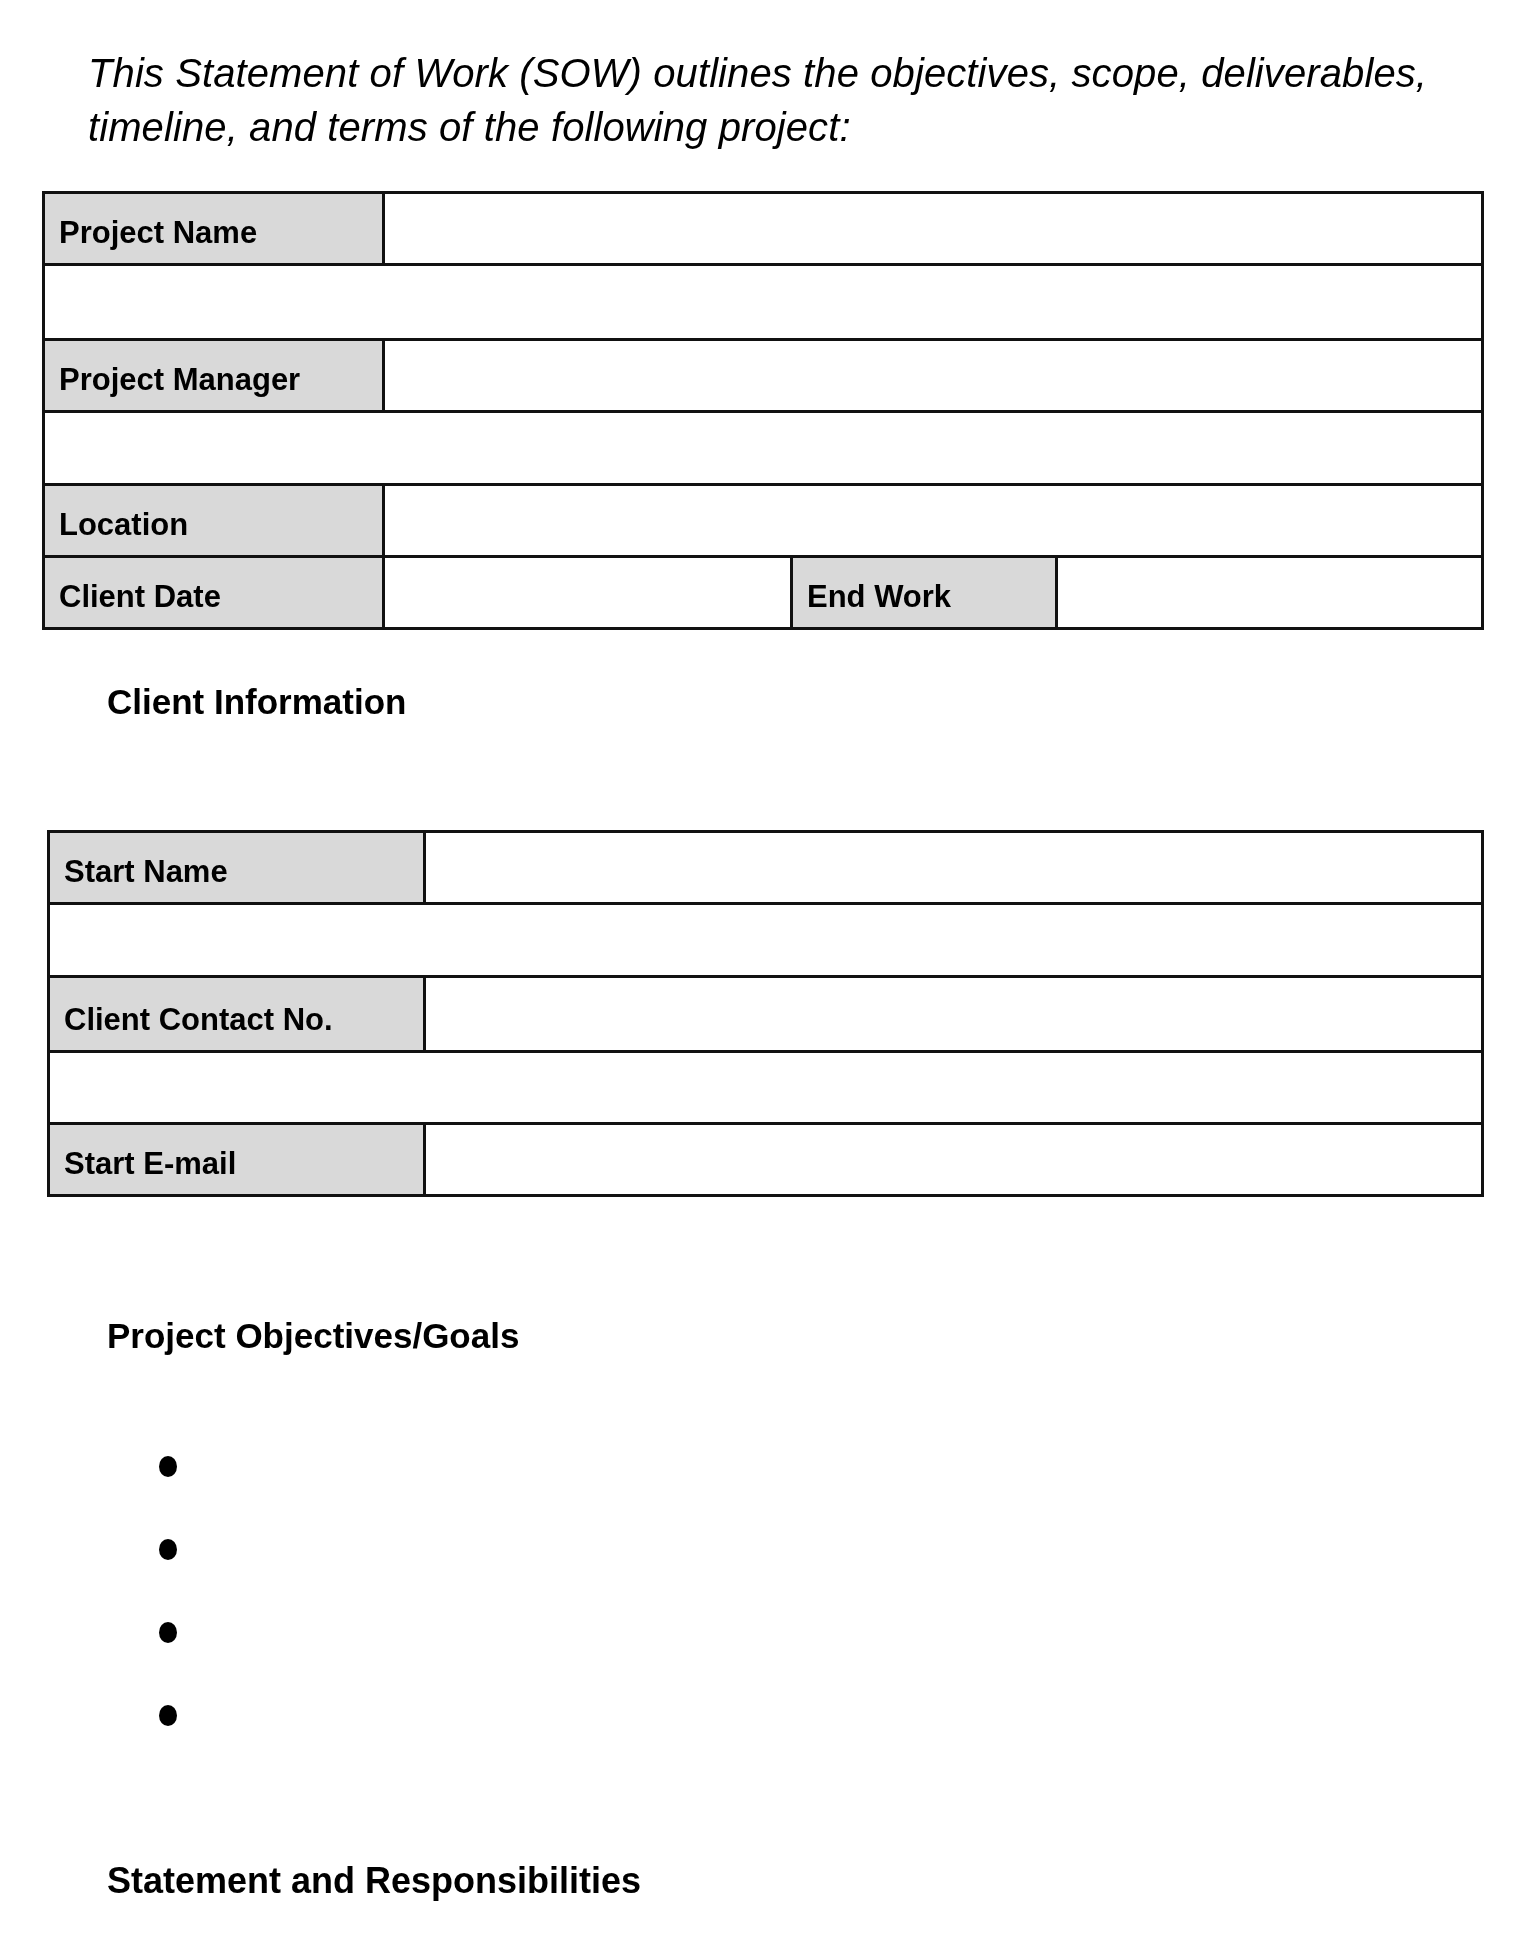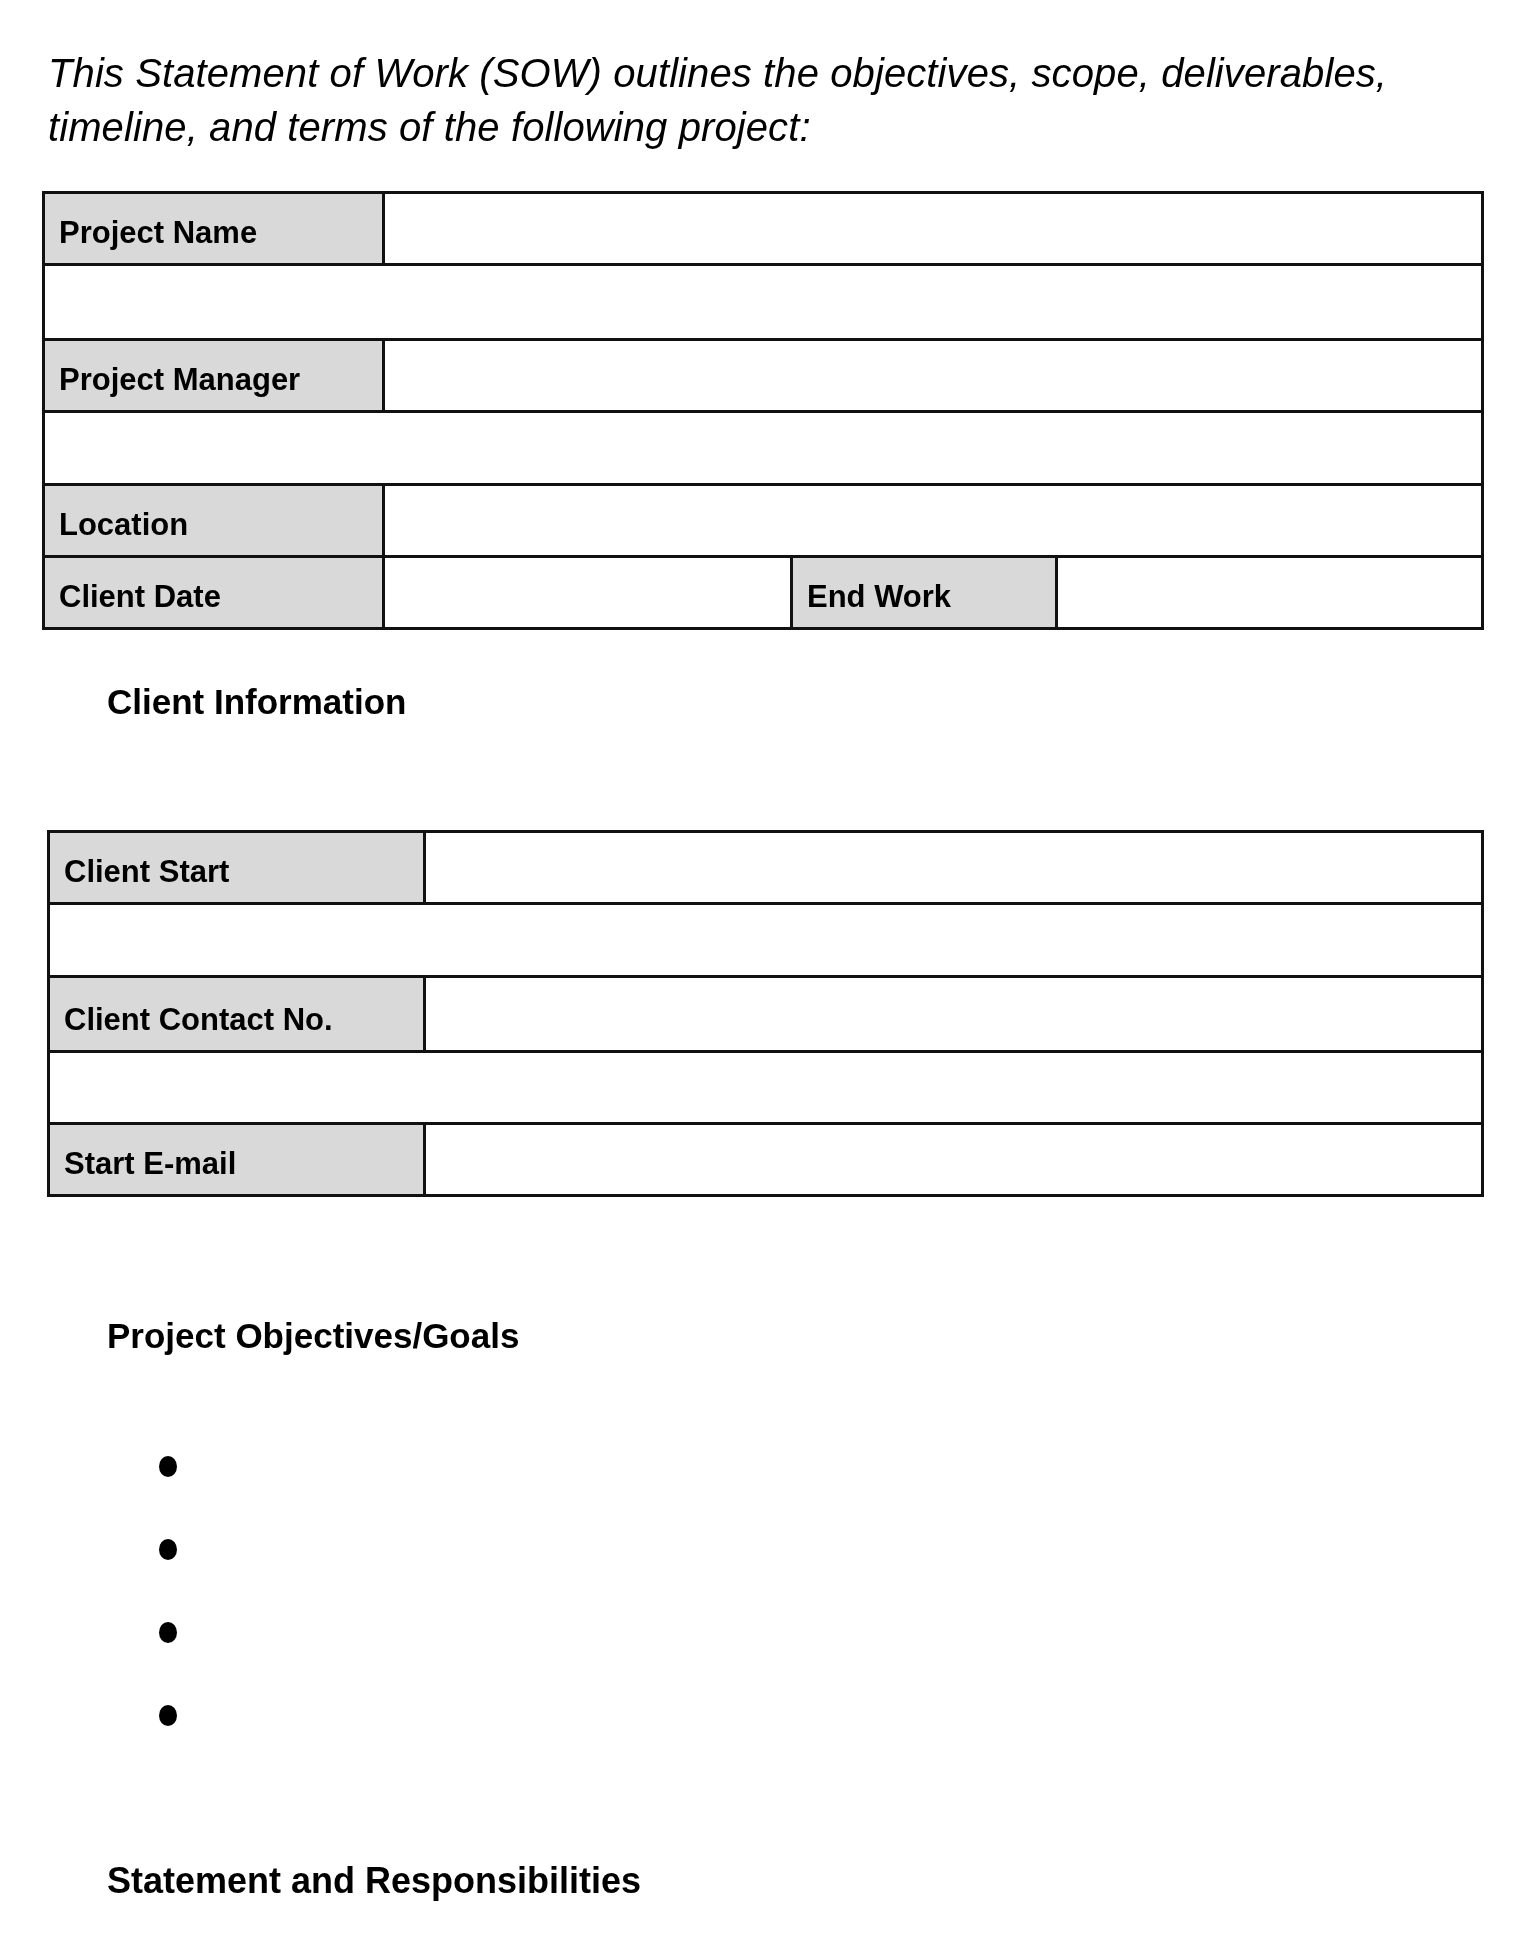--- a/index.html
+++ b/index.html
@@ -5,21 +5,21 @@
   html, body { margin: 0; padding: 0; background: #ffffff; }
   body {
     width: 1524px; height: 1941px; position: relative; overflow: hidden;
     font-family: "Liberation Sans", sans-serif; color: #000;
   }
   .intro {
     position: absolute; left: 48px; top: 46px; width: 1440px;
     font-style: italic; font-size: 40px; line-height: 54px; margin: 0;
     letter-spacing: 0.1px;
   }
-  .intro span { display: block; white-space: nowrap; }
+  .intro span { display: block; white-space: nowrap; margin-left: 40px; }
 
   table.form {
     position: absolute; border-collapse: collapse; table-layout: fixed;
   }
   table.form td {
     border: 3px solid #111; height: 66px; padding: 0 0 12px 14px;
     vertical-align: bottom; box-sizing: border-box;
     font-weight: bold; font-size: 31px; line-height: 36px;
   }
   table.form td.label { background: #d9d9d9; }
@@ -90,21 +90,21 @@
 
 <h2 class="heading" id="h-client">Client Information</h2>
 
 <table class="form" id="client-table">
   <colgroup>
     <col style="width:376px">
       <col style="width:1058px">
   </colgroup>
   <tbody>
       <tr style="height:72px">
-    <td class="label">Client Start</td>
+    <td class="label">Start Name</td>
     <td class="value"></td>
   </tr>
   <tr style="height:73px">
     <td class="value" colspan="2"></td>
   </tr>
   <tr style="height:75px">
     <td class="label">Client Contact No.</td>
     <td class="value"></td>
   </tr>
   <tr style="height:72px">

